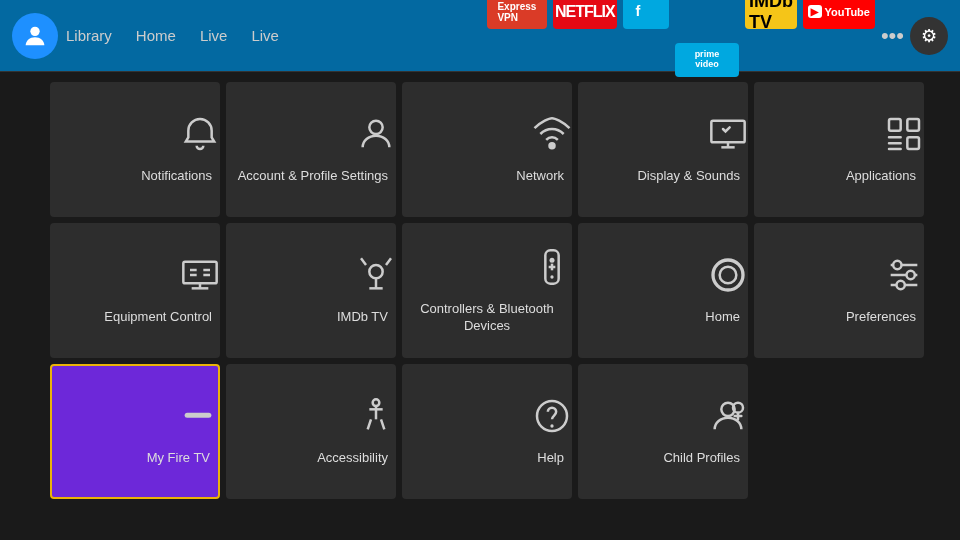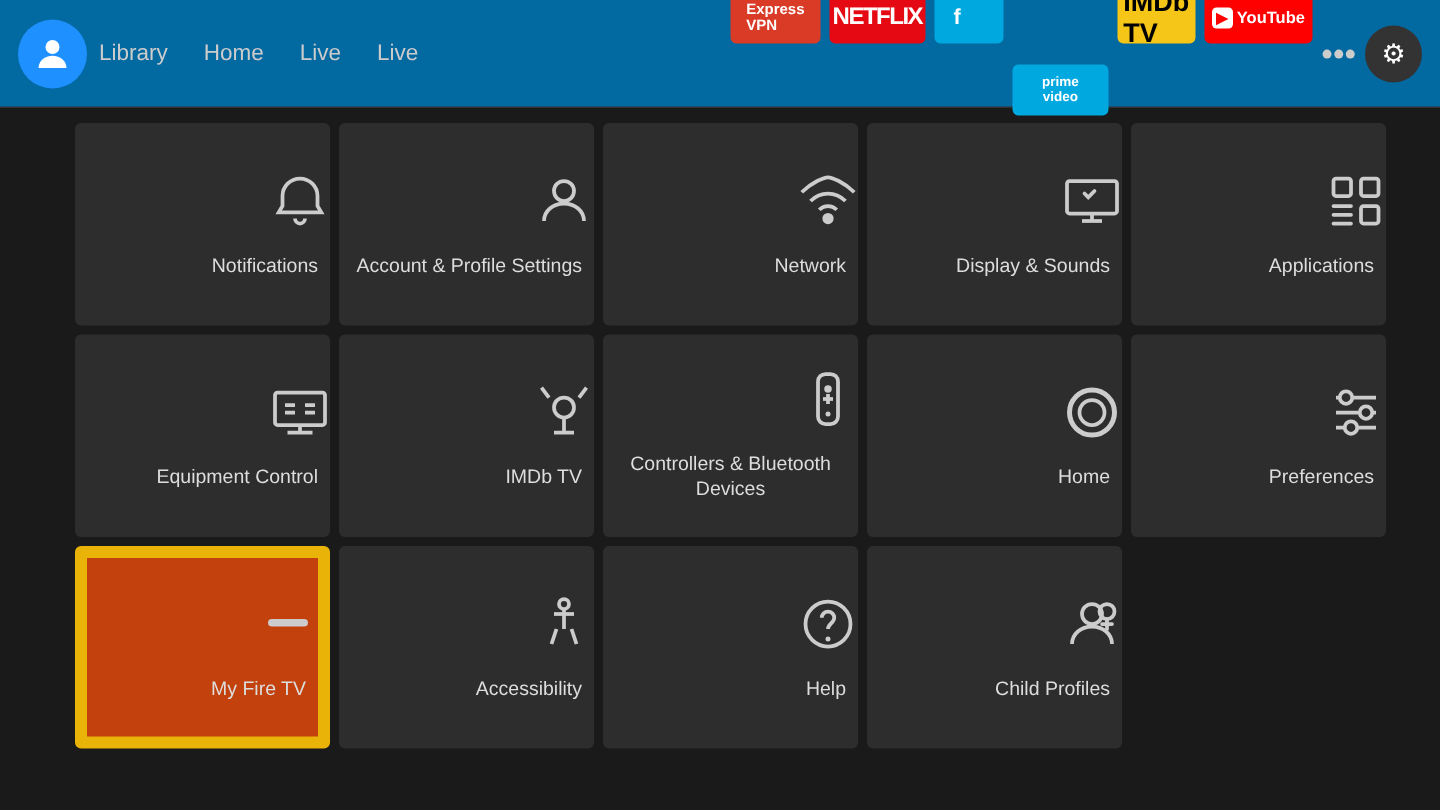--- a/index.html
+++ b/index.html
@@ -83,22 +83,22 @@
       display: flex;
       flex-direction: column;
       align-items: flex-end;
       justify-content: center;
       cursor: pointer;
       gap: 10px;
       position: relative;
       transition: background 0.1s;
     }
     .settings-tile.selected {
-      background: #c2410c;
-      border: 8px solid #eab308;
+      background: #6d28d9;
+      border: 2px solid #eab308;
     }
     .tile-label {
       color: #ddd;
       font-size: 13px;
       text-align: center;
       line-height: 1.3;
       padding: 0 8px;
     }
     .tile-icon {
       color: #ddd;

